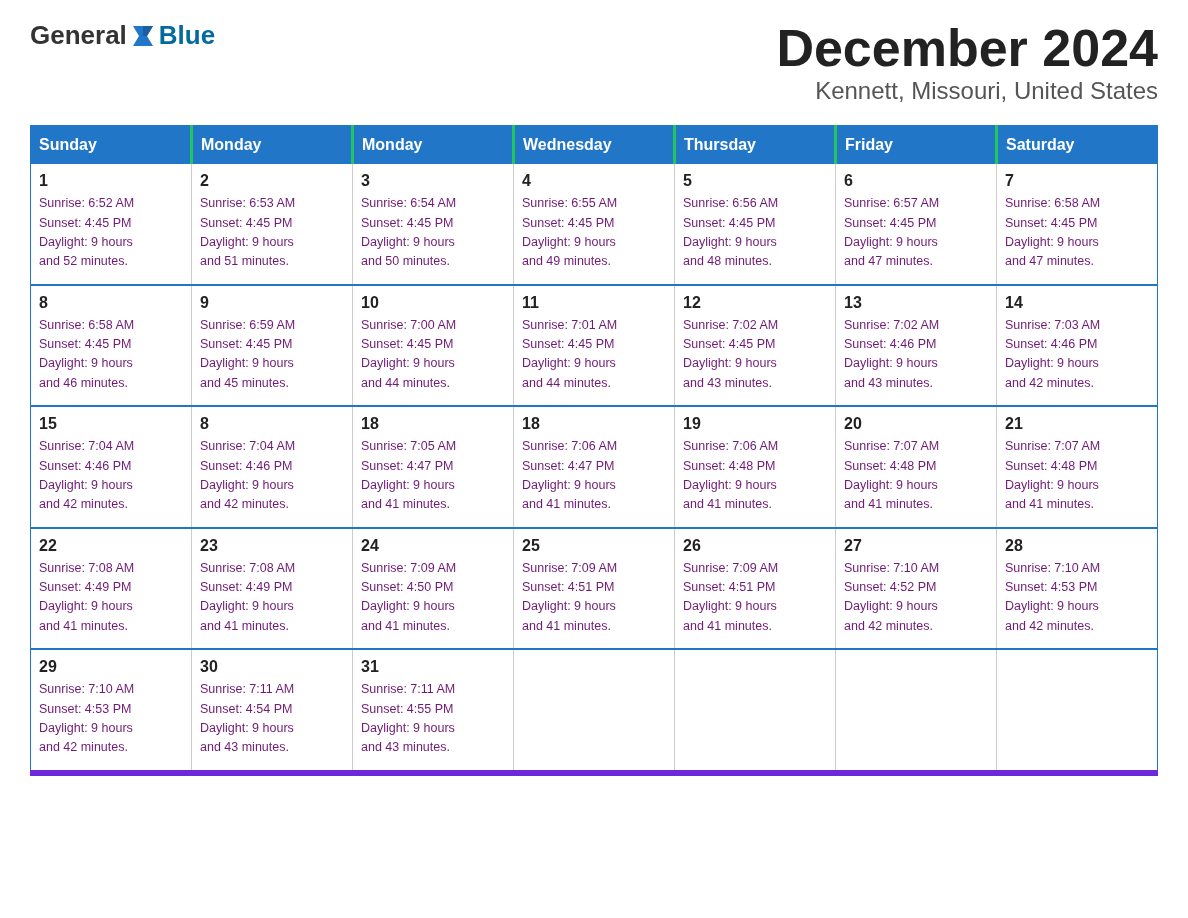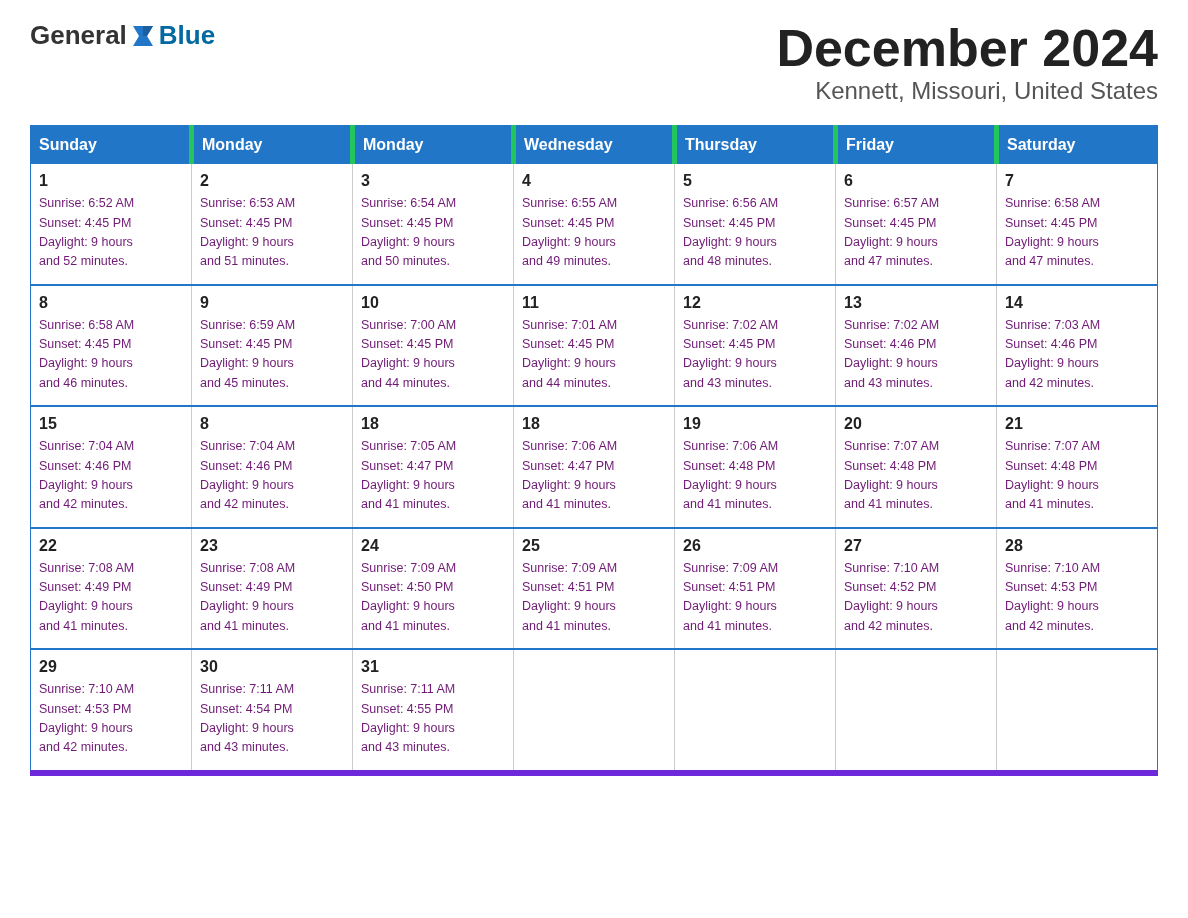--- a/index.html
+++ b/index.html
@@ -67,21 +67,21 @@
       border: 1px solid #2176c7;
     }
 
     .calendar-table thead tr th {
       background-color: #2176c7;
       color: #ffffff;
       font-size: 16px;
       font-weight: bold;
       padding: 10px 8px;
       text-align: left;
-      border-right: 5px solid #22c55e;
+      border-right: 3px solid #22c55e;
     }
 
     .calendar-table thead tr th:last-child {
       border-right: none;
     }
 
     .calendar-table tbody tr {
       border-bottom: 2px solid #2176c7;
     }
 

